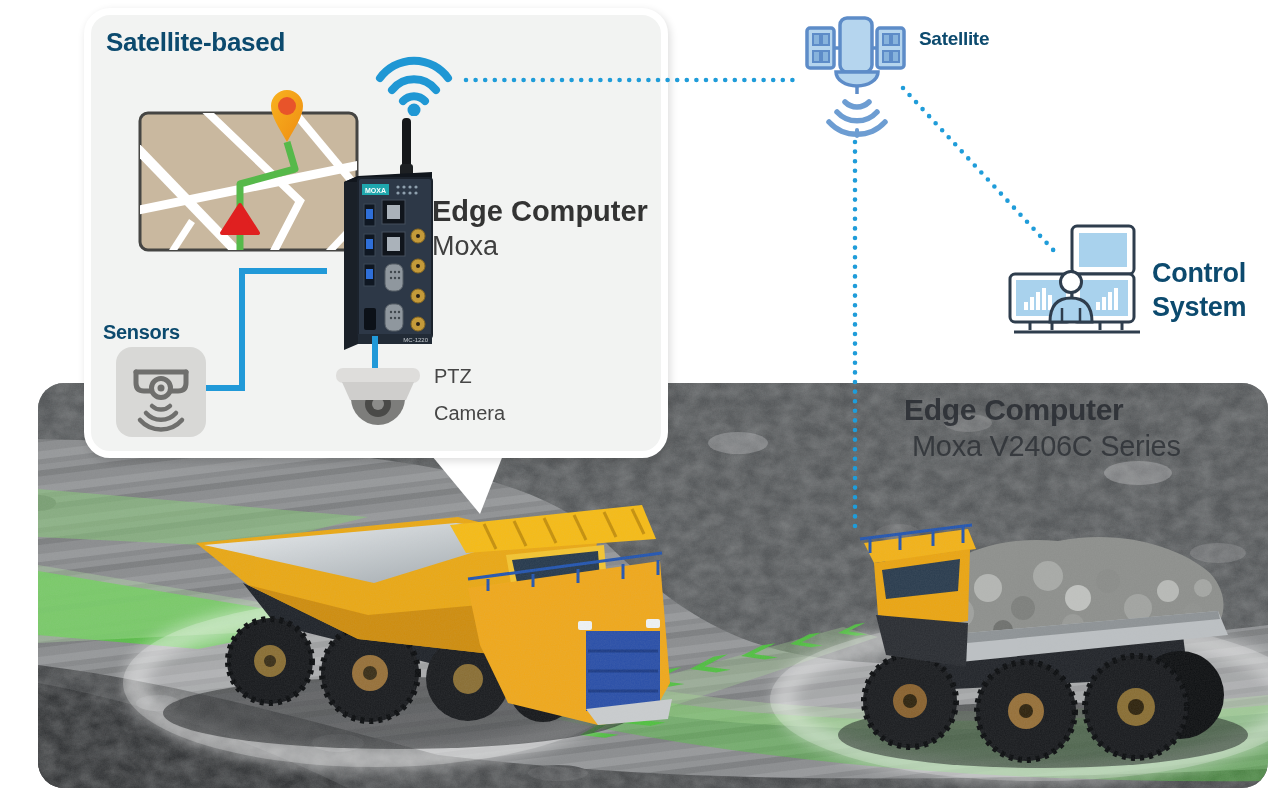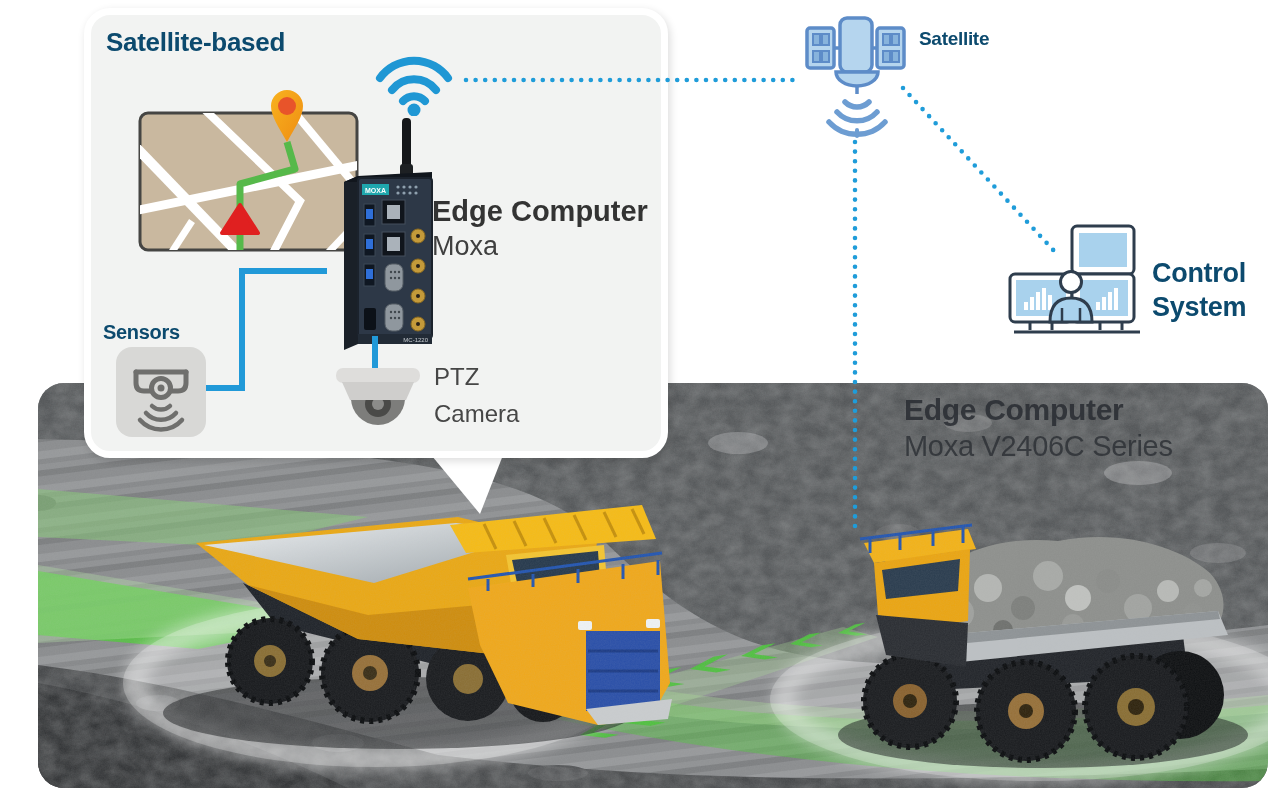--- a/index.html
+++ b/index.html
@@ -4,34 +4,34 @@
 <style>
   html,body{margin:0;padding:0;background:#fff;}
   body{width:1280px;height:797px;position:relative;overflow:hidden;
        font-family:"Liberation Sans","DejaVu Sans",sans-serif;}
   .abs{position:absolute;}
   
   #photo{left:38px;top:383px;width:1230px;height:405px;border-radius:26px;overflow:hidden;}
   #photo svg{display:block;}
   .watermark{left:904px;top:391px;line-height:37px;letter-spacing:-.3px;}
   .watermark .wm1{font-size:30px;font-weight:700;color:rgba(42,46,51,.88);}
-  .watermark .wm2{font-size:29px;font-weight:400;color:rgba(42,46,51,.80);}
+  .watermark .wm2{font-size:29px;font-weight:400;color:rgba(42,46,51,.80);margin-left:8px;}
   .caption{left:890px;top:453px;line-height:43px;font-size:34px;font-weight:700;color:#fff;
            letter-spacing:-.3px;text-shadow:0 1px 3px rgba(0,0,0,.35);}
   
   #bubble{left:84px;top:8px;width:584px;height:450px;background:#f2f3f2;border:7px solid #fff;
           border-radius:26px;box-sizing:border-box;box-shadow:2px 3px 9px rgba(0,0,0,.14);}
   #bubble-tail{left:420px;top:450px;width:95px;height:68px;}
   .lbl{color:#0c4a6e;letter-spacing:-.3px;}
   #nav-title{left:106px;top:26px;font-size:26px;line-height:33px;font-weight:700;}
   #sensors-label{left:103px;top:305px;font-size:20px;font-weight:700;margin-top:16px;}
   #edge-block{left:432px;top:194px;line-height:35px;}
   #edge-block .t1{font-size:29px;font-weight:700;color:#333;}
   #edge-block .t2{font-size:27px;font-weight:400;color:#3f3f3f;}
-  #ptz-label{left:434px;top:358px;font-size:24px;line-height:37px;font-weight:400;color:#464646;}
+  #ptz-label{left:434px;top:358px;font-size:20px;line-height:37px;font-weight:400;color:#464646;}
   #satellite-label{left:919px;top:28px;font-size:19px;font-weight:700;}
   #control-label{left:1152px;top:256px;font-size:27px;line-height:34px;font-weight:700;}
   .wire{position:absolute;background:#2199d8;}
   #overlay{left:0;top:0;width:1280px;height:797px;pointer-events:none;}
 </style>
 </head>
 <body>
 
 <div id="photo" class="abs">
 <svg width="1230" height="405" viewBox="0 0 1230 405">

